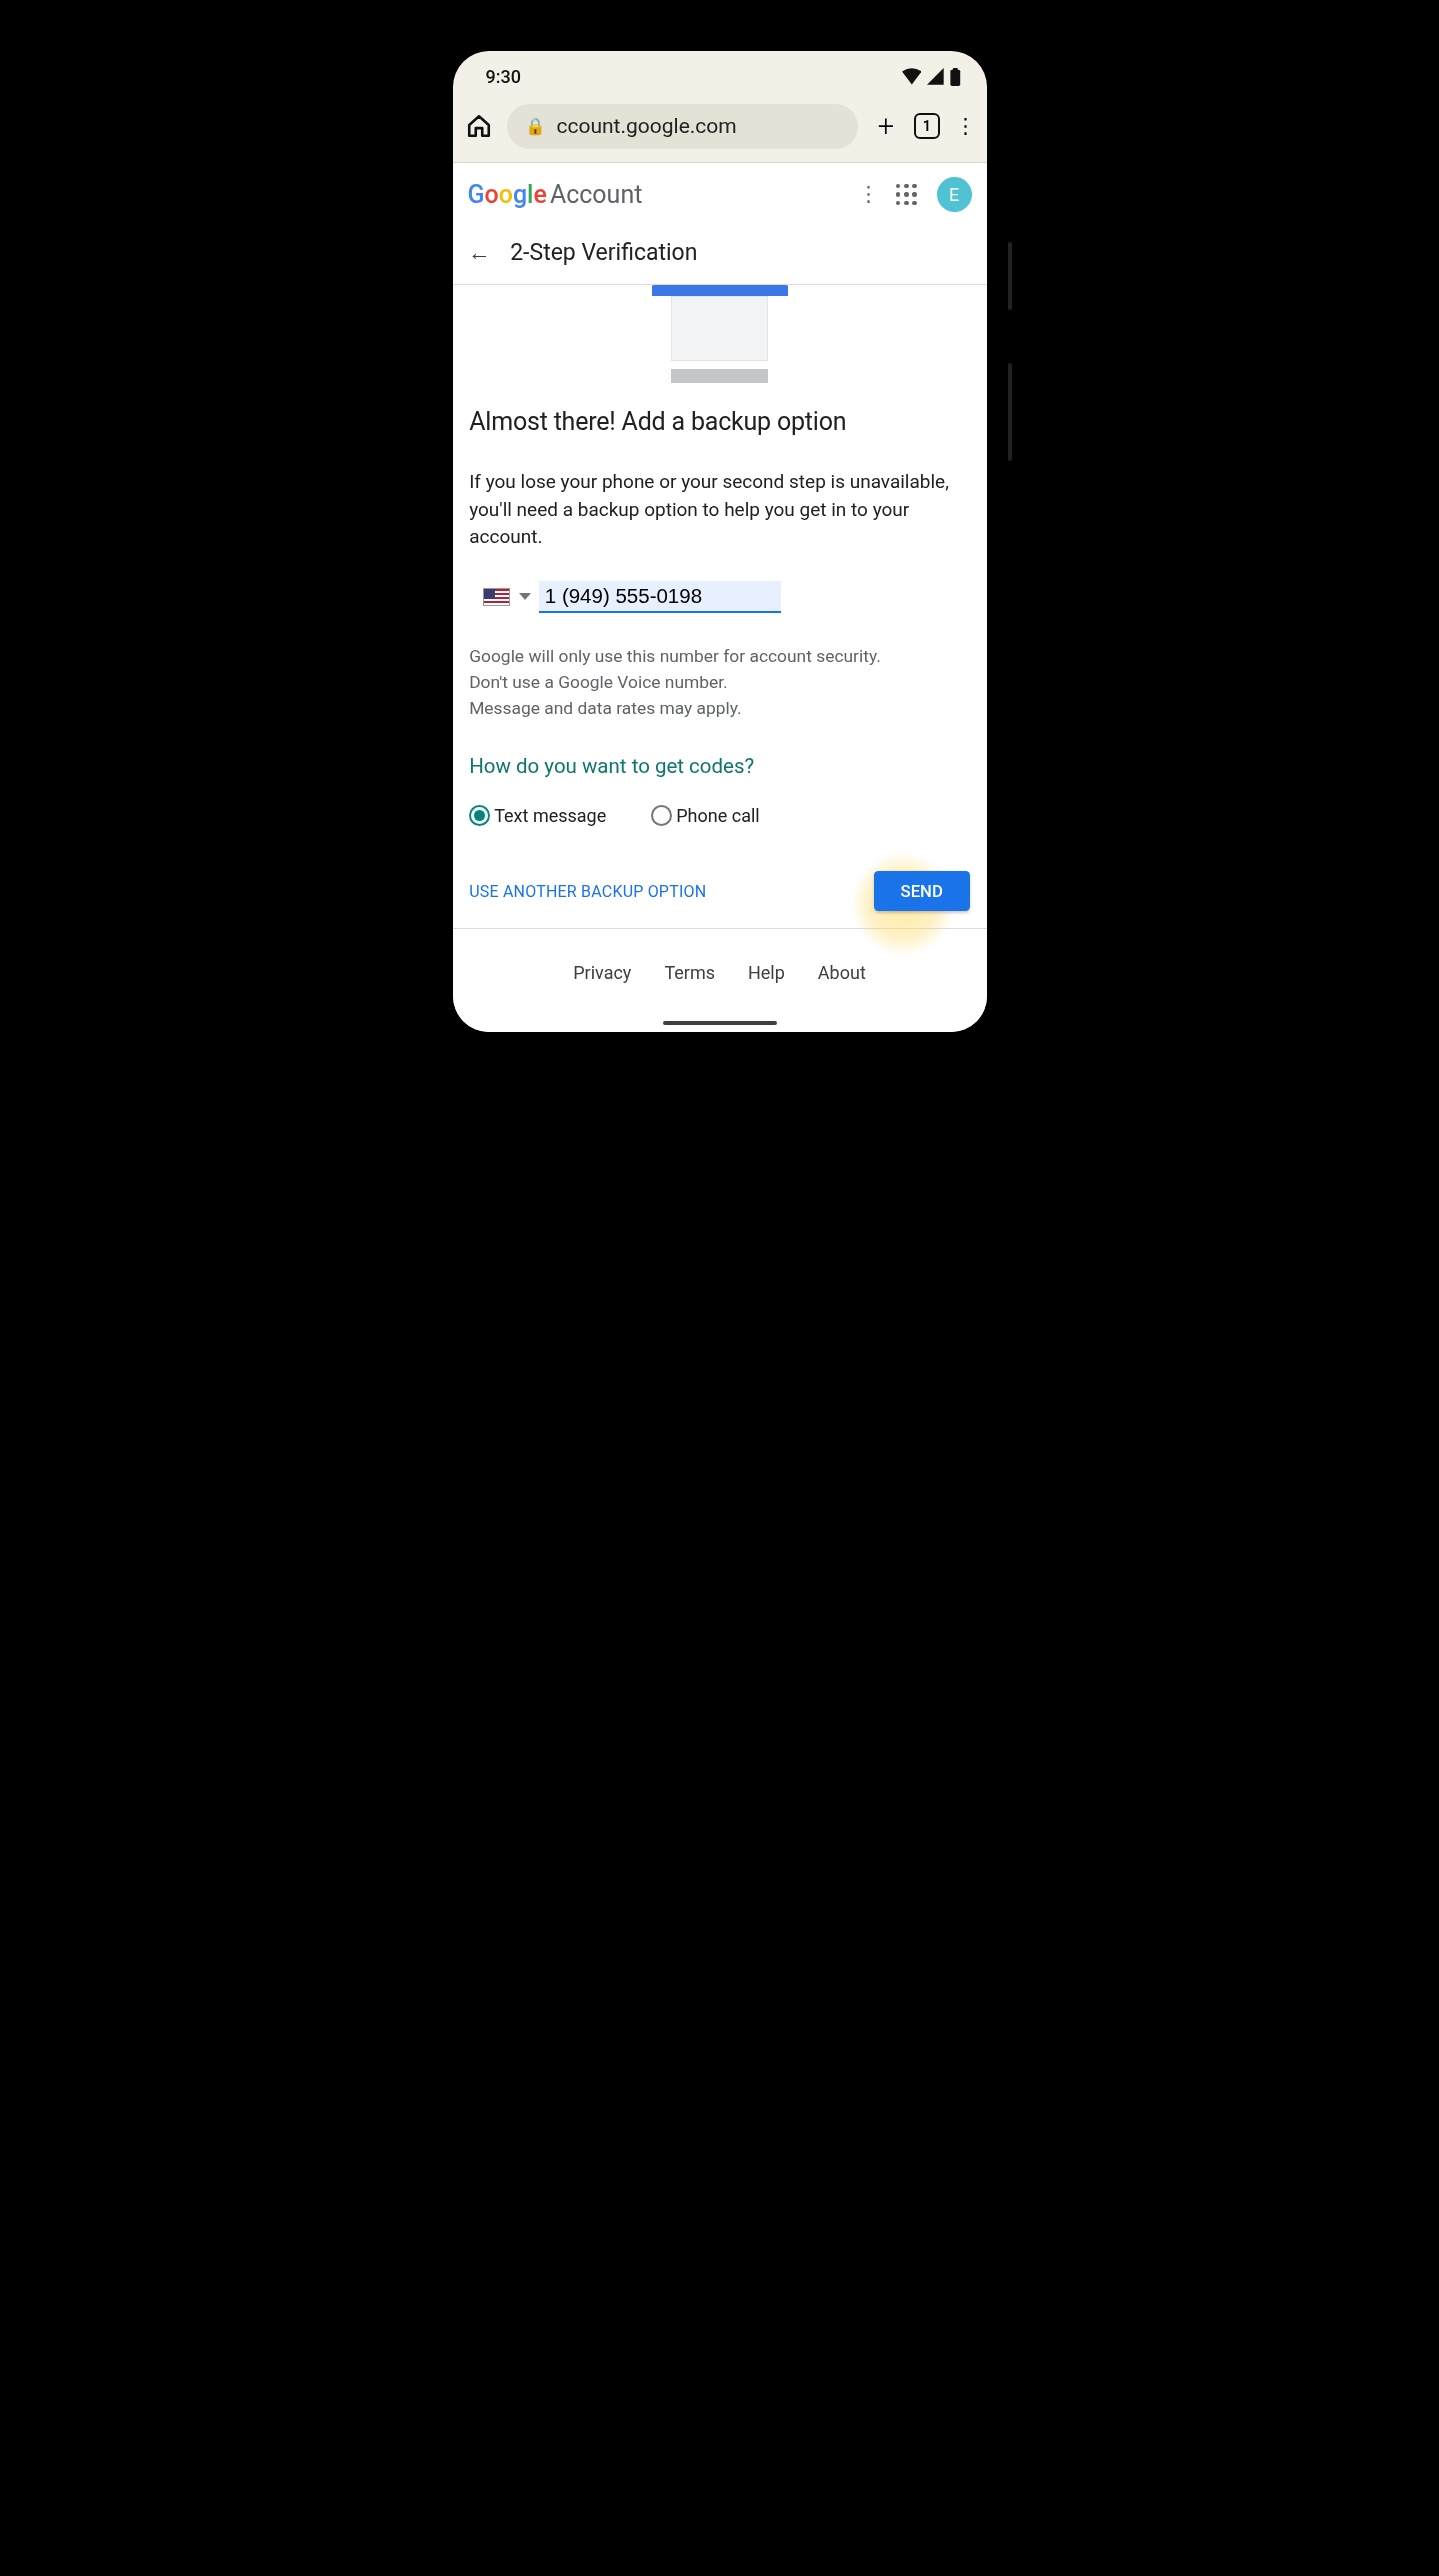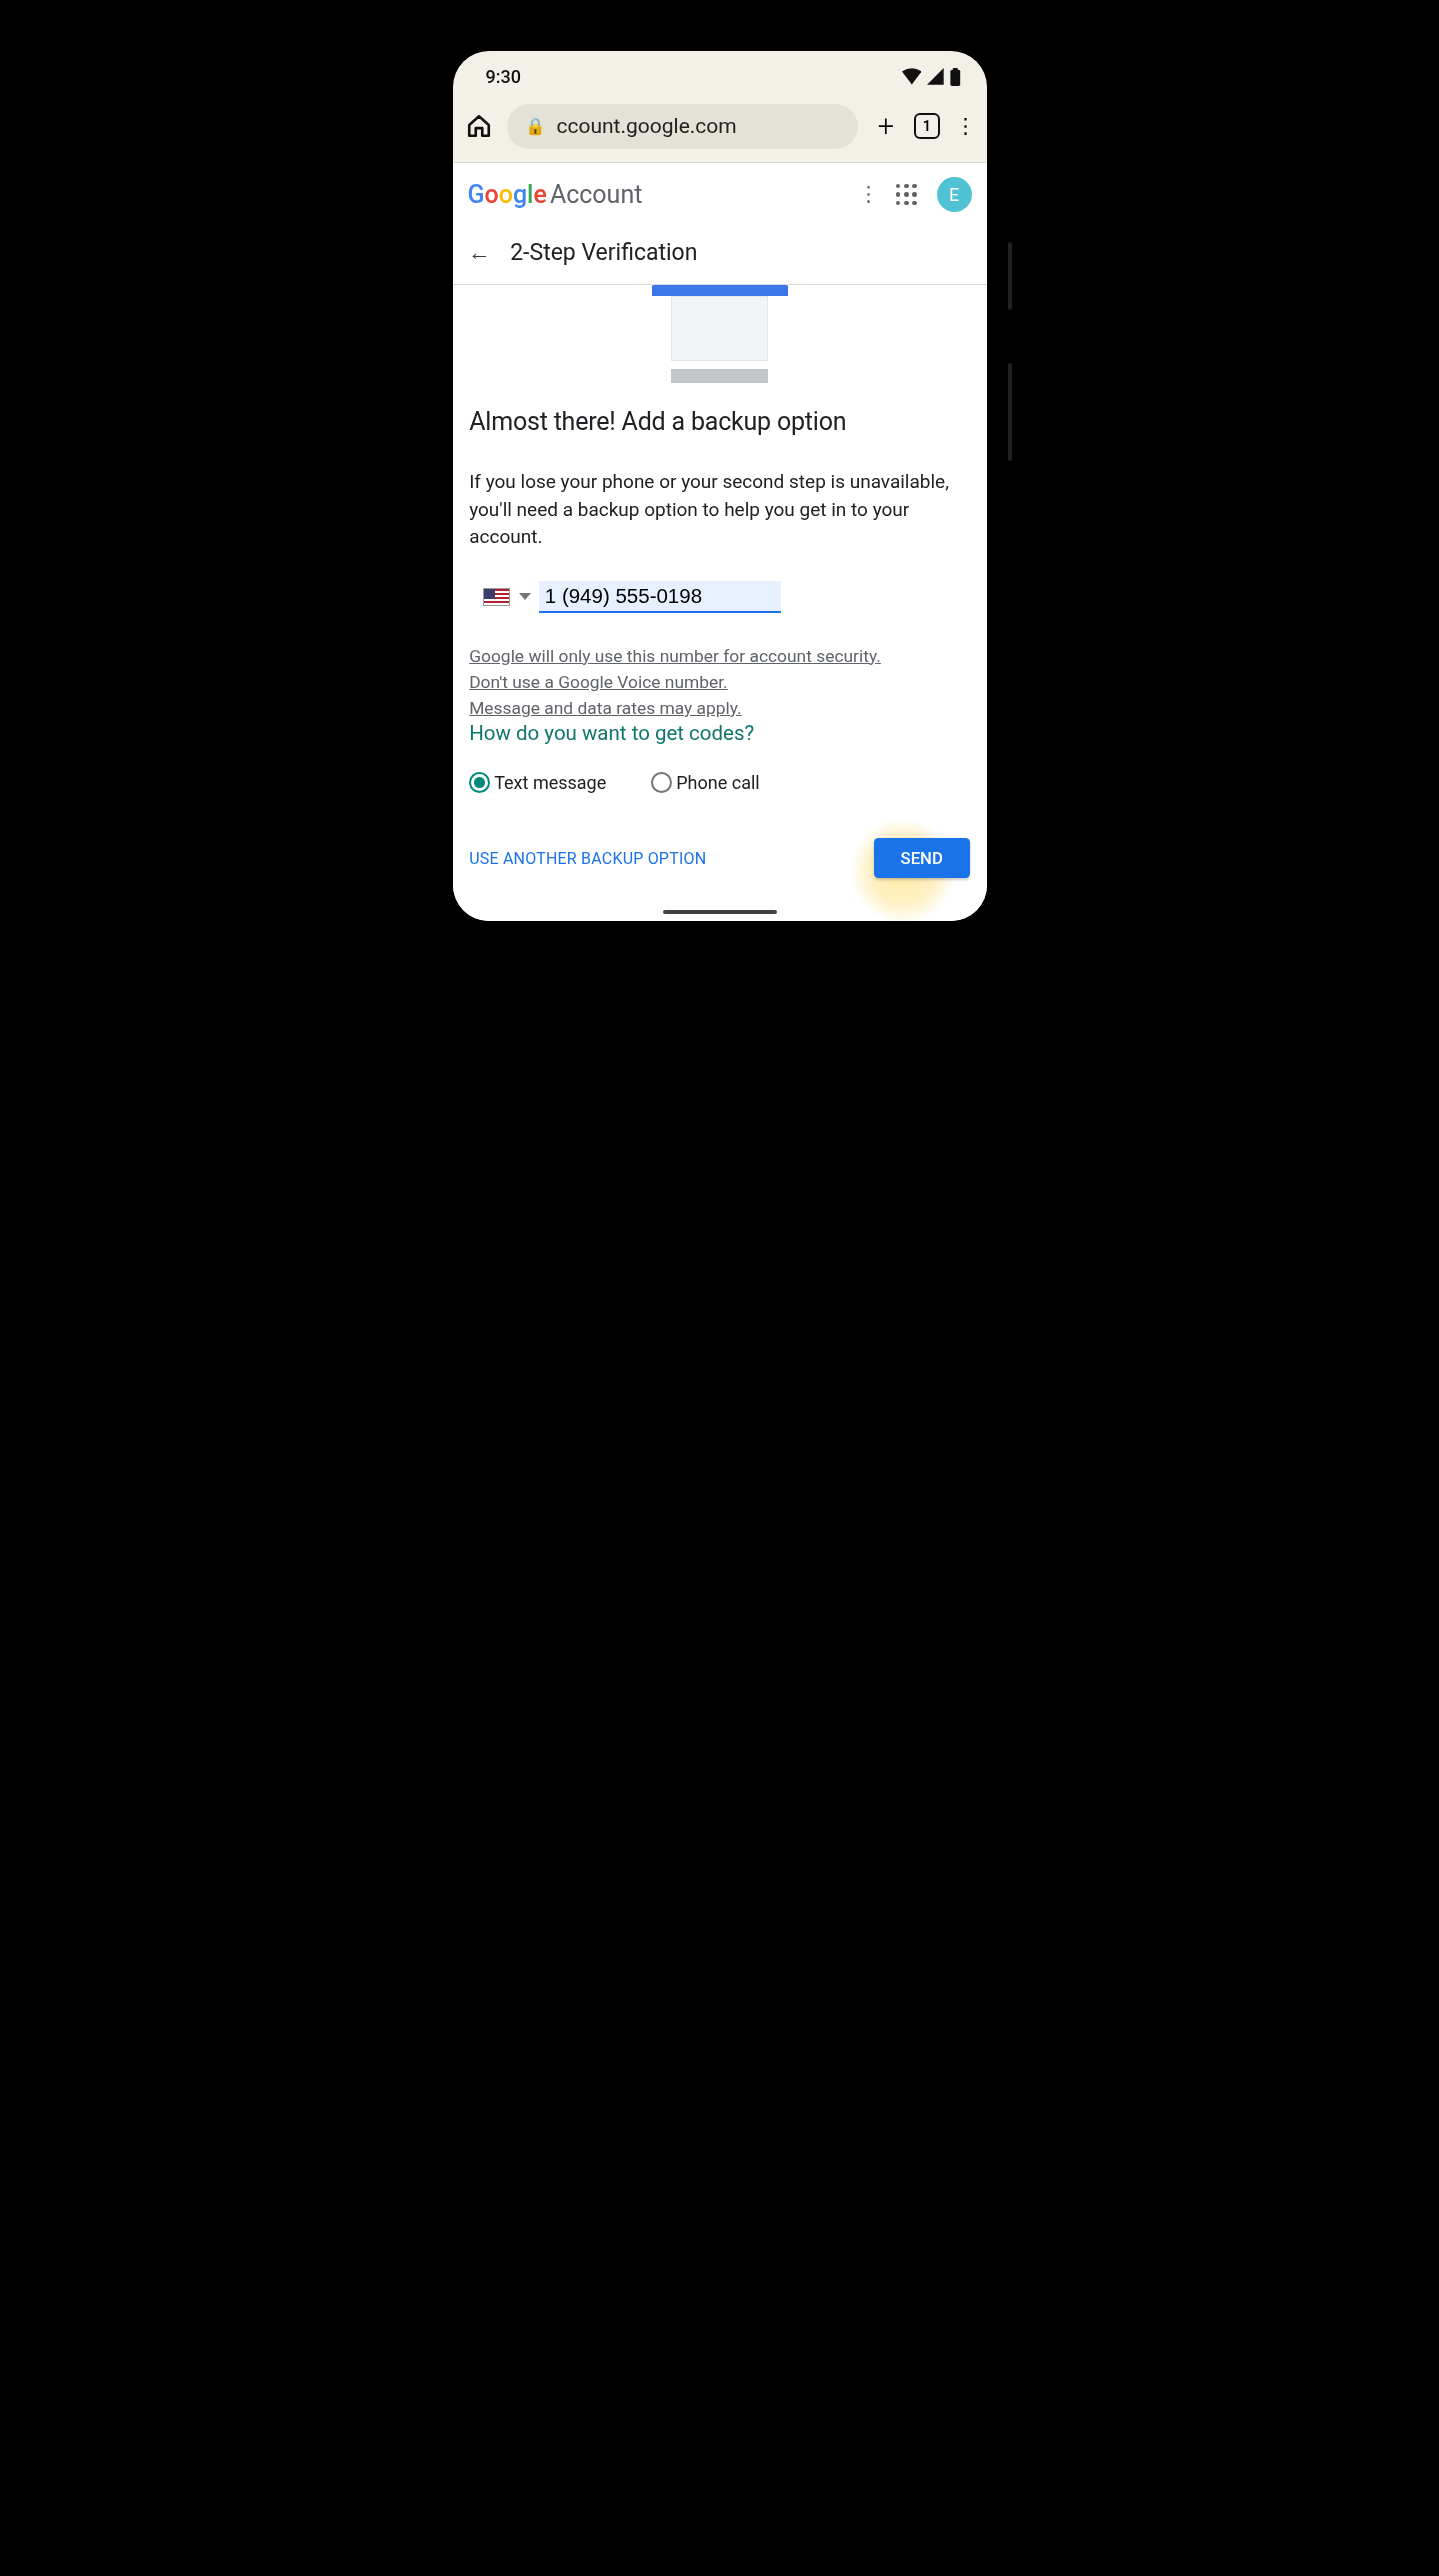--- a/index.html
+++ b/index.html
@@ -98,21 +98,21 @@
   }
   h1.title { font-size:25px; font-weight:400; color:#202124; margin-bottom:32px; letter-spacing:-0.2px;}
   p.desc { font-size:19px; color:#202124; line-height:1.45; margin-bottom:30px; }
   .phone-row { display:flex; align-items:center; gap:8px; margin-left:13.6px; margin-bottom:30px;}
   .flag-sel { display:flex; align-items:center; gap:9px; }
   .flag { width:27px; height:18px; position:relative; background:#b22234; overflow:hidden; border:0.8px solid #999;}
   .flag .stripes { position:absolute; inset:0; background: repeating-linear-gradient(#b22234 0 2px,#fff 2px 3.9px);}
   .flag .canton { position:absolute; top:0; left:0; width:11.4px; height:9.8px; background:#3c3b6e;}
   .caret { width:0; height:0; border-left:6px solid transparent; border-right:6px solid transparent; border-top:7.6px solid #757575;}
   .phone-input { font-size:20.5px; color:#000; background:#e6f0ff; padding:3px 6px; border:none; border-bottom:2.3px solid #1a73e8; width:242px;}
-  .help-text { font-size:17.4px; color:#5f6368; line-height:1.5; text-decoration:underline;}
+  .help-text { font-size:17.4px; color:#5f6368; line-height:1.5; margin-bottom:33px;}
   h2.sub { font-size:20.5px; font-weight:400; color:#0f766e; margin-bottom:27px;}
   .radio-row { display:flex; gap:45px; align-items:center; margin-bottom:45px;}
   .radio-opt { display:flex; align-items:center; gap:4px; font-size:18px; color:#202124;}
   .radio { width:21px; height:21px; border-radius:50%; border:2.3px solid #757575; display:flex; align-items:center; justify-content:center;}
   .radio.sel { border-color:#00897b;}
   .radio.sel .dot{ width:10.6px; height:10.6px; border-radius:50%; background:#00897b;}
   .actions { display:flex; justify-content:space-between; align-items:center; position:relative;}
   .link-btn { color:#1a73e8; font-size:16px; font-weight:400; letter-spacing:0.2px;}
   .send-btn { background:#1a73e8; color:#fff; font-size:16.7px; font-weight:500; padding:10.6px 27px; border-radius:4.5px; box-shadow:0 1.5px 3px rgba(0,0,0,.2); position:relative; z-index:2;}
   .glow { position:absolute; right:13.6px; top:-19.7px; width:106px; height:106px; border-radius:50%; background: radial-gradient(circle, rgba(255,215,90,0.55) 0%, rgba(255,215,90,0.35) 45%, rgba(255,215,90,0) 70%); z-index:1; pointer-events:none;}
@@ -233,20 +233,26 @@
           </label>
         </div>
 
         <div class="actions">
           <span class="link-btn">USE ANOTHER BACKUP OPTION</span>
           <div class="glow"></div>
           <span class="send-btn">SEND</span>
         </div>
       </div>
 
+      <div class="footer">
+        <span>Privacy</span>
+        <span>Terms</span>
+        <span>Help</span>
+        <span>About</span>
+      </div>
 
       <div class="nav-bar">
         <div class="nav-pill"></div>
       </div>
     </div>
   </div>
 </div>
 
 
 </body></html>

